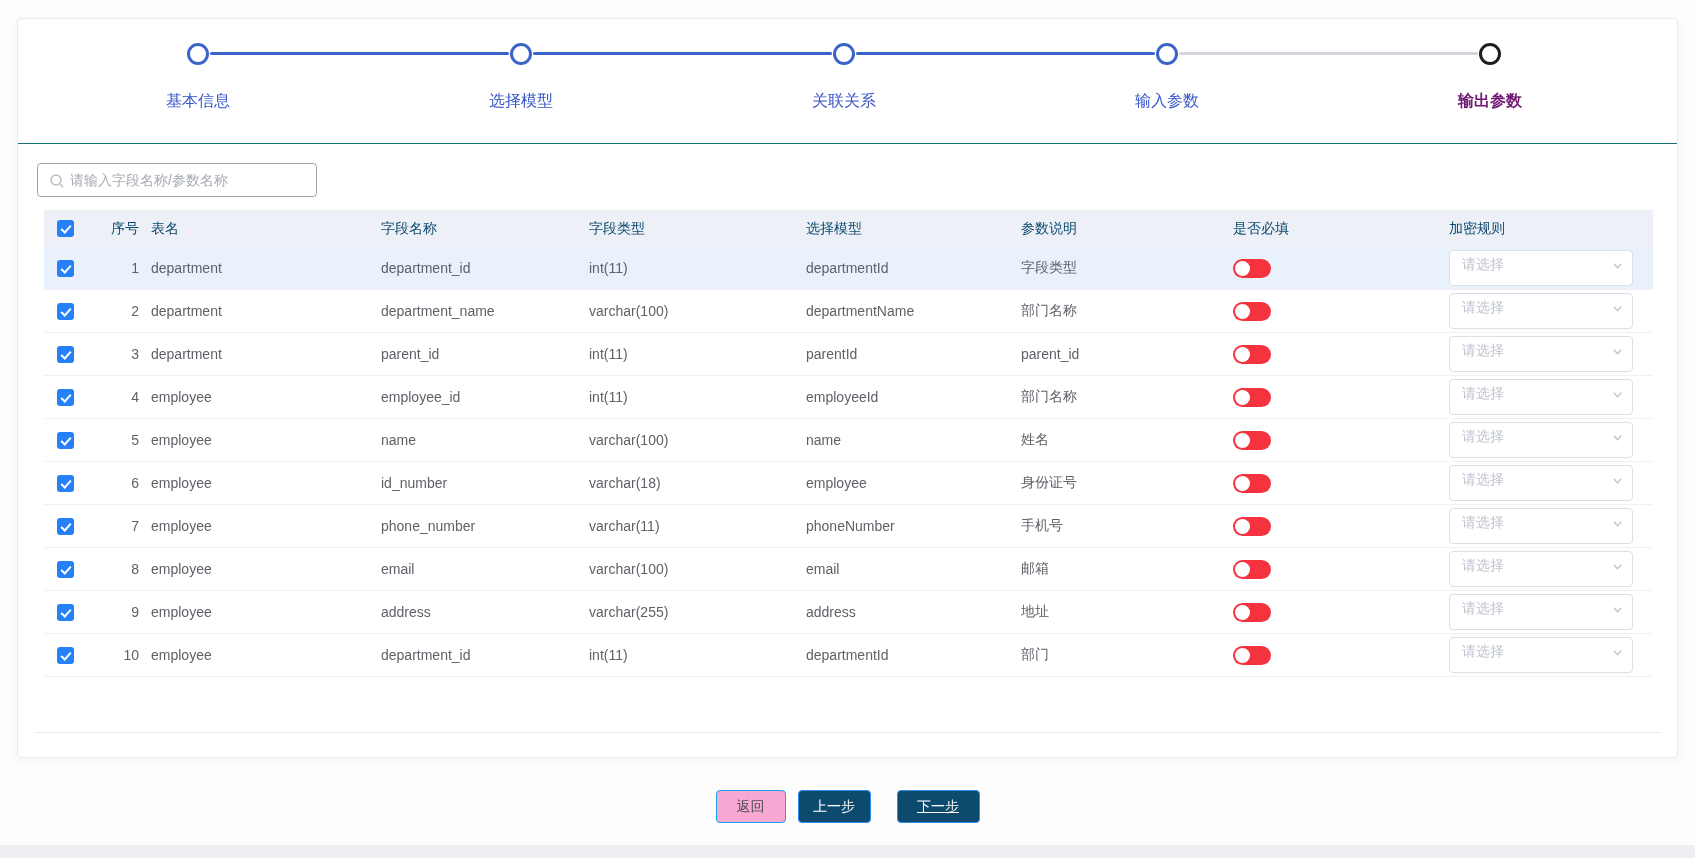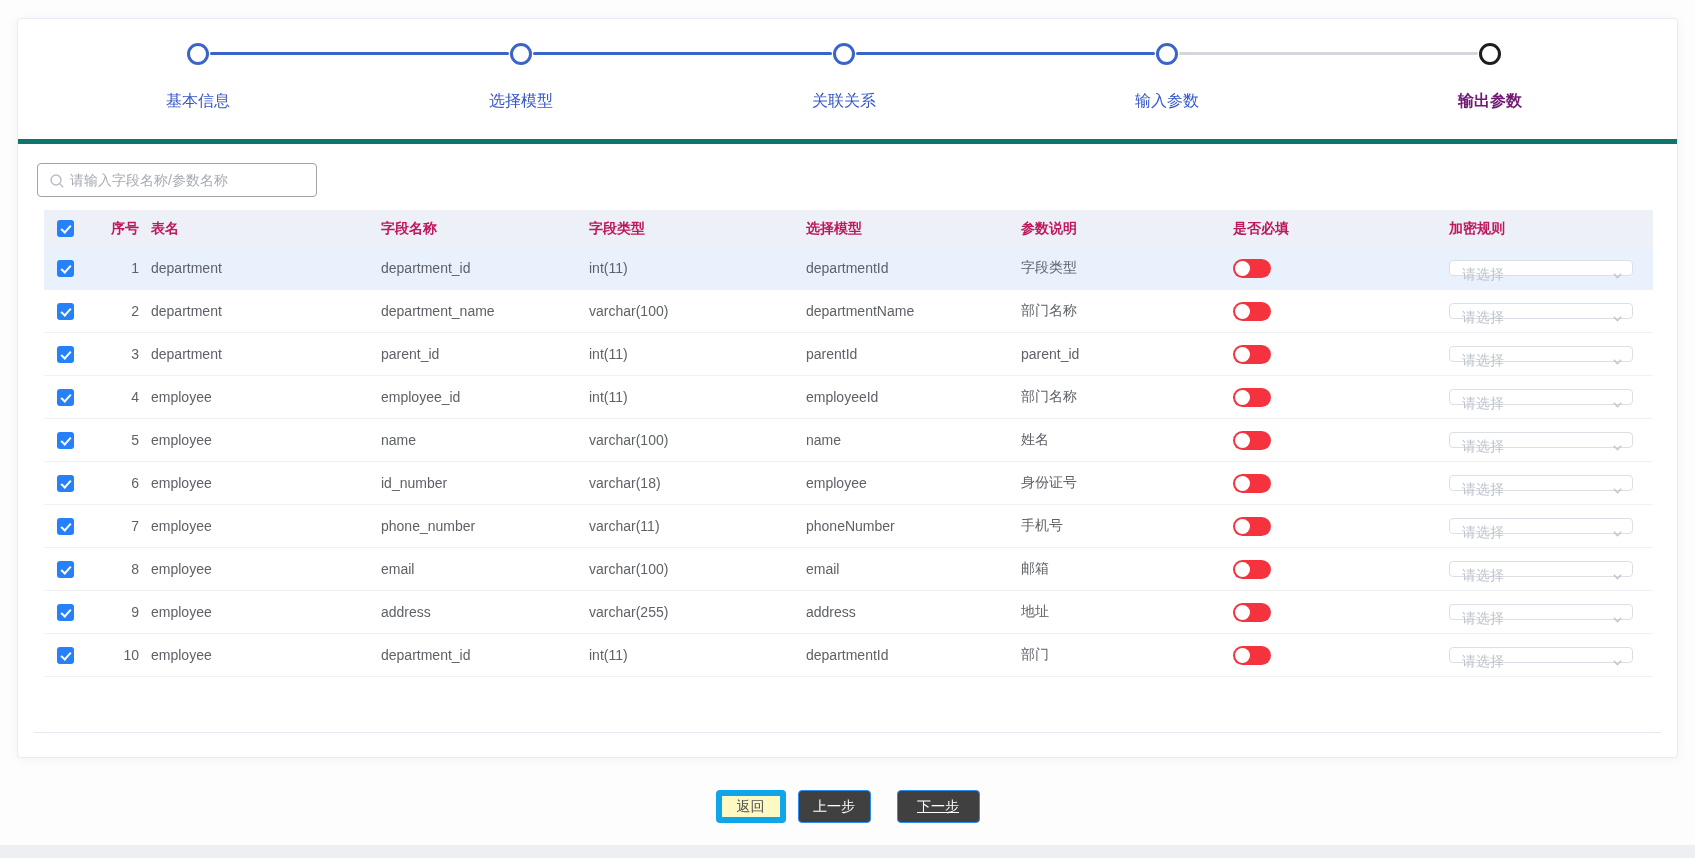--- a/index.html
+++ b/index.html
@@ -6,21 +6,21 @@
   html,body { width:1695px; height:858px; background:#ffffff;
     font-family:"Liberation Sans","DejaVu Sans",sans-serif; }
   .page { position:relative; width:1695px; height:858px; background:#fdfdfe; overflow:hidden; }
 
   
   .card { position:absolute; left:17px; top:18px; width:1661px; height:740px;
     background:#ffffff; border:1px solid #e9ebf2; border-radius:4px;
     box-shadow:0 2px 10px rgba(100,110,130,0.07); }
 
   
-  .stepper { position:relative; height:125px; border-bottom:5px solid #0f766e; }
+  .stepper { position:relative; height:125px; border-bottom:1px solid #0f766e; }
   .step { position:absolute; top:0; width:0; }
   .step-circle { position:absolute; left:-11px; top:24px; width:22px; height:22px;
     border:3px solid #3a64c9; border-radius:50%; background:#fff; }
   .step-label { position:absolute; top:72px; left:-60px; width:120px; text-align:center;
     font-size:16px; color:#3657c9; }
   .step.current .step-circle { border-color:#1e1e20; }
   .step.current .step-label { color:#701a75; font-weight:700; }
   .connector { position:absolute; top:33px; height:3px; background:#3a64c9; border-radius:2px; }
   .connector.gray { background:#d3d6dc; }
 
@@ -32,48 +32,48 @@
   .search-box input { position:absolute; left:32px; top:0; width:240px; height:32px;
     border:none; outline:none; font-size:14px; color:#333; background:transparent;
     font-family:"Liberation Sans","DejaVu Sans",sans-serif; }
   .search-box input::placeholder { color:#a6aab2; }
 
   
   .table { margin:13px 26px 0 26px; width:1609px; }
   .tr { display:grid; grid-template-columns:60px 47px 230px 208px 217px 215px 212px 216px 1fr;
     align-items:center; }
   .thead { height:37px; background:#eef0f7; }
-  .thead .th { font-size:14px; font-weight:700; color:#be185d; }
+  .thead .th { font-size:14px; font-weight:400; color:#0c4a6e; }
   .row { height:43px; background:#fff; border-bottom:1px solid #eff1f4; }
   .row.selected { background:#e9f1fd; }
   .td { font-size:14px; color:#5e6268; }
   .num { text-align:right; padding-right:12px; }
   .cbx-cell { padding-left:13px; }
 
   .checkbox { width:17px; height:17px; background:#2680f7; border-radius:3px; position:relative; cursor:pointer; }
   .checkbox::after { content:""; position:absolute; left:6px; top:3px; width:4px; height:8px;
     border:solid #fff; border-width:0 2px 2px 0; transform:rotate(42deg); }
 
   .switch { position:relative; width:38px; height:19px; background:#f4333e; border-radius:10px; cursor:pointer; }
   .switch .knob { position:absolute; left:2px; top:2px; width:15px; height:15px; background:#fff; border-radius:50%; }
 
-  .select { position:relative; width:184px; height:16px; background:#fff; border:1px solid #dcdfe6;
+  .select { position:relative; width:184px; height:36px; background:#fff; border:1px solid #dcdfe6;
     border-radius:4px; cursor:pointer; }
   .select .ph { position:absolute; left:12px; top:5px; font-size:14px; color:#bfc4cd; }
   .select svg { position:absolute; right:9px; top:9px; }
 
   .table-after { height:55px; }
   .card-divider { margin:0 16px; border-top:1px solid #e8eaf1; }
 
   
   .footer { position:absolute; left:0; top:790px; width:1695px; display:flex; justify-content:center; }
   .btn { height:33px; border-radius:4px; font-size:14px; display:flex; align-items:center;
     justify-content:center; cursor:pointer; }
-  .btn-plain { width:70px; background:#fef9c3; border:6px solid #0ea5e9; color:#4b4f55; }
-  .btn-primary { background:#404040; border:1px solid #2e8cf0; color:#fff; }
+  .btn-plain { width:70px; background:#f9a8d4; border:1px solid #0ea5e9; color:#4b4f55; }
+  .btn-primary { background:#0c4a6e; border:1px solid #2e8cf0; color:#fff; }
   .btn-prev { width:73px; margin-left:12px; }
   .btn-next { width:83px; margin-left:26px;text-decoration:underline; }
 
   .bottom-band { position:absolute; left:0; top:845px; width:1695px; height:13px; background:#edeff3; }
 </style>
 </head>
 <body>
 
 <div class="page">
   <div class="card">

